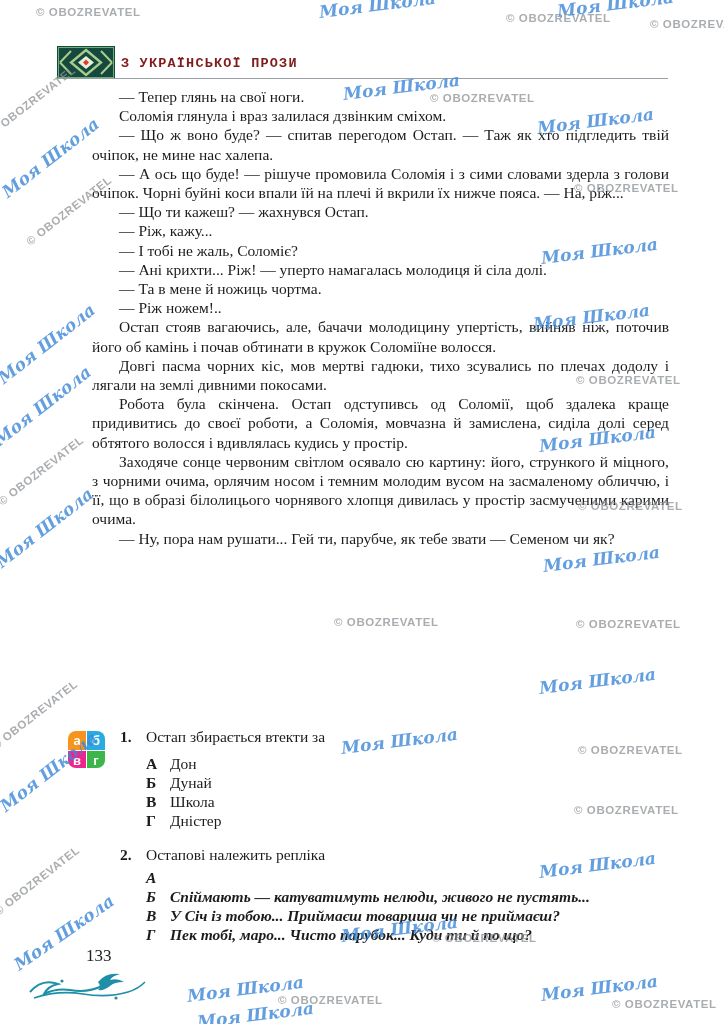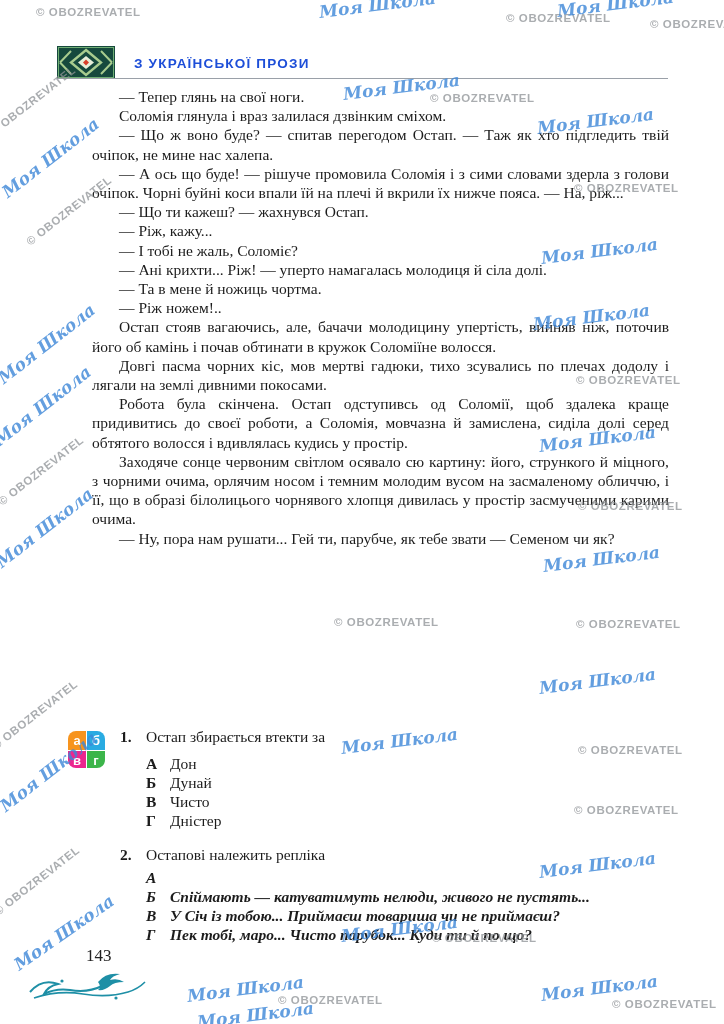--- a/index.html
+++ b/index.html
@@ -8,24 +8,24 @@
     background:#ffffff;
     position:relative;
     overflow:hidden;
     font-family:"Liberation Serif", serif;
   }
   .page { position:absolute; inset:0; background:#fff; }
 
   
   .ornament { position:absolute; left:57px; top:46px; }
   .header-title {
-    position:absolute; left:134px; top:56px;
-    font-family:Liberation Sans, sans-serif;
+    position:absolute; left:121px; top:56px;
+    font-family:Liberation Mono, monospace;
     font-weight:bold; font-size:13.5px; letter-spacing:1.2px;
-    color:#1d4ed8;
+    color:#7f1d1d;
   }
   .header-rule {
     position:absolute; left:57px; top:78px; width:611px; height:1px;
     background:#9aa0a8;
   }
 
   
   .content {
     position:absolute; left:92px; top:87px; width:577px;
     font-size:15.5px; line-height:19.2px; color:#1c1c1c;
@@ -138,21 +138,21 @@
         <div class="opt">
           <span class="opt-letter">А</span>
           <span class="opt-text">Дон</span>
         </div>
         <div class="opt">
           <span class="opt-letter">Б</span>
           <span class="opt-text">Дунай</span>
         </div>
         <div class="opt">
           <span class="opt-letter">В</span>
-          <span class="opt-text">Чисто</span>
+          <span class="opt-text">Школа</span>
         </div>
         <div class="opt">
           <span class="opt-letter">Г</span>
           <span class="opt-text">Дністер</span>
         </div>
       </div>
     </div>
 
     <div class="question q2">
       <div class="q-head">
@@ -173,21 +173,21 @@
         </div>
         <div class="opt">
           <span class="opt-letter">Г</span>
           <span class="opt-text">Пек тобі, маро... Чисто парубок... Куди ти й по що?</span>
         </div>
       </div>
     </div>
 
   </div>
 
-  <div class="page-number">143</div>
+  <div class="page-number">133</div>
   <svg class="footer-ornament" width="120" height="36" viewBox="0 0 120 36">
     <path d="M2 22 Q 14 8 30 14 Q 20 16 16 24 Q 28 18 42 20 Q 60 23 74 16" stroke="#1e8fa6" stroke-width="2" fill="none"></path>
     <path d="M6 28 Q 30 20 55 24 Q 80 28 100 22 Q 110 19 117 12" stroke="#1e8fa6" stroke-width="1.6" fill="none"></path>
     <path d="M70 12 q 8 -10 22 -8 q -8 2 -10 6 q 8 -2 14 2 q -10 0 -14 4 q -6 5 -12 4 q 4 -3 0 -8 z" fill="#1e8fa6"></path>
     <circle cx="34" cy="11" r="1.6" fill="#1e8fa6"></circle>
     <circle cx="88" cy="28" r="1.6" fill="#1e8fa6"></circle>
   </svg>
 
   <div class="watermark-layer">
       <span class="wm wm-o" style="left: 36px; top: 6px;">© OBOZREVATEL</span>

